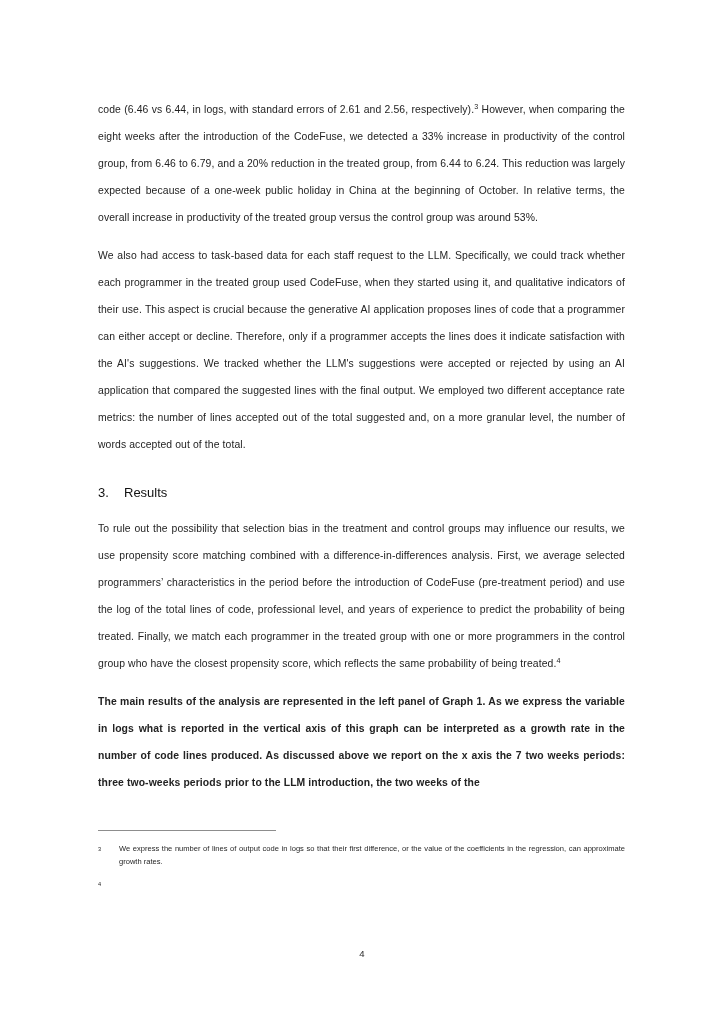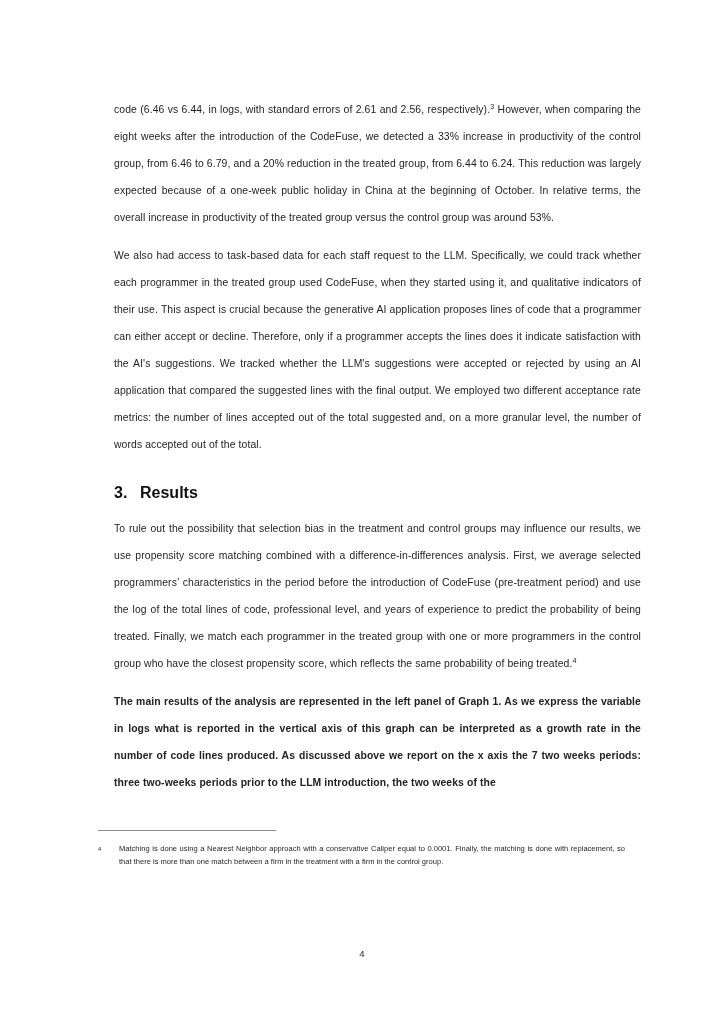--- a/index.html
+++ b/index.html
@@ -21,42 +21,41 @@
     width: 724px;
     height: 1024px;
     background: #ffffff;
     overflow: hidden;
   }
   .content {
     position: absolute;
     left: 98px;
     top: 96px;
     width: 527px;
-    margin-left: 16px;
   }
   p.body-par {
     margin: 0 0 11px 0;
     font-size: 10.4px;
     line-height: 27px;
     text-align: justify;
     text-justify: inter-word;
     color: #232323;
     letter-spacing: 0.01em;
   }
   p.body-par:last-child { margin-bottom: 0; font-weight: bold; }
   sup.fn-ref {
     font-size: 7.2px;
     vertical-align: super;
     line-height: 0;
   }
   .section-heading {
     margin: 21px 0 9px 0;
-    font-size: 16px;
+    font-size: 13px;
     line-height: 27px;
-    font-weight: bold;
+    font-weight: normal;
     color: #111111;
     display: block;
   }
   .section-heading .sec-num {
     display: inline-block;
     width: 26px;
   }
   .footnotes {
     position: absolute;
     left: 98px;
@@ -115,21 +114,24 @@
 
     <p class="body-par"><span>To rule out the possibility that selection bias in the treatment and control groups may influence our results, we use propensity score matching combined with a difference-in-differences analysis. First, we average selected programmers’ characteristics in the period before the introduction of CodeFuse (pre-treatment period) and use the log of the total lines of code, professional level, and years of experience to predict the probability of being treated. Finally, we match each programmer in the treated group with one or more programmers in the control group who have the closest propensity score, which reflects the same probability of being treated.</span><sup class="fn-ref">4</sup><span></span></p>
 
     <p class="body-par">The main results of the analysis are represented in the left panel of Graph 1. As we express the variable in logs what is reported in the vertical axis of this graph can be interpreted as a growth rate in the number of code lines produced. As discussed above we report on the x axis the 7 two weeks periods: three two-weeks periods prior to the LLM introduction, the two weeks of the</p>
 
   </div>
 
   <div class="footnotes">
     <hr class="fn-rule">
 
+    <div class="fn-item">
+      <span class="fn-marker">3</span><span>We express the number of lines of output code in logs so that their first difference, or the value of the coefficients in the regression, can approximate growth rates.</span>
+    </div>
 
     <div class="fn-item">
-      <span class="fn-marker">4</span><span>Matching is done using a Nearest Neighbor approach with a conservative Caliper equal to 0.0001. Finally, the matching is done with replacement, so that there is more than one match between a firm in the treatment with a firm in the control group.</span>
+      <span class="fn-marker">4</span>
     </div>
   </div>
 
   <div class="page-number">4</div>
 
 </div>
 
 </body></html>

